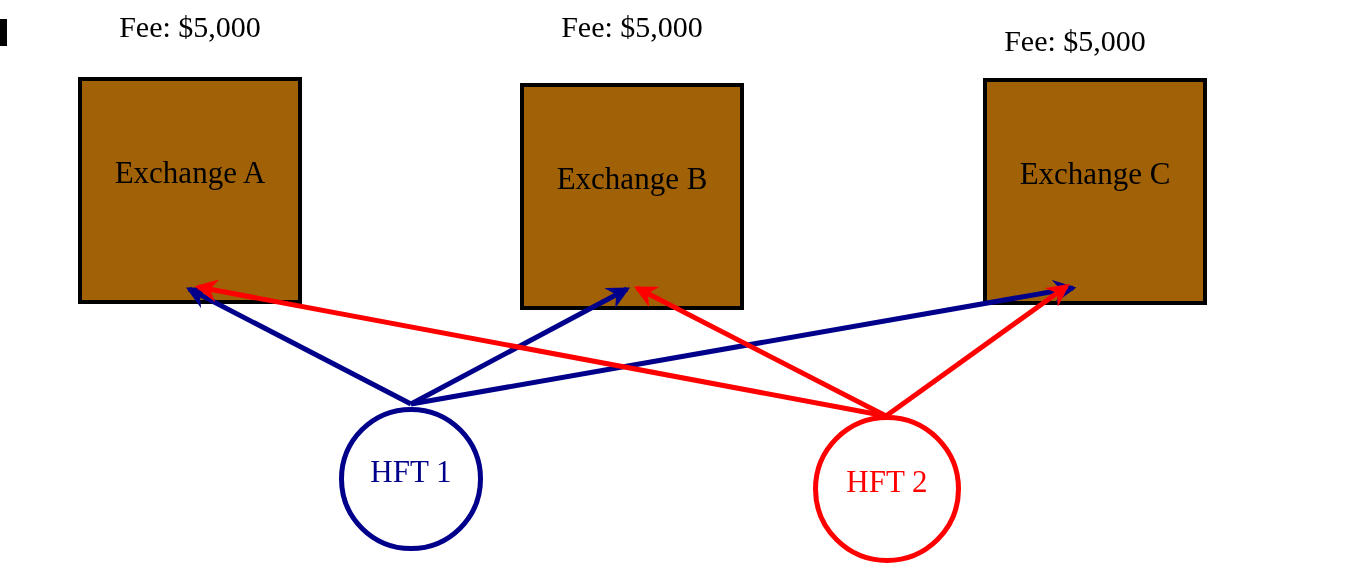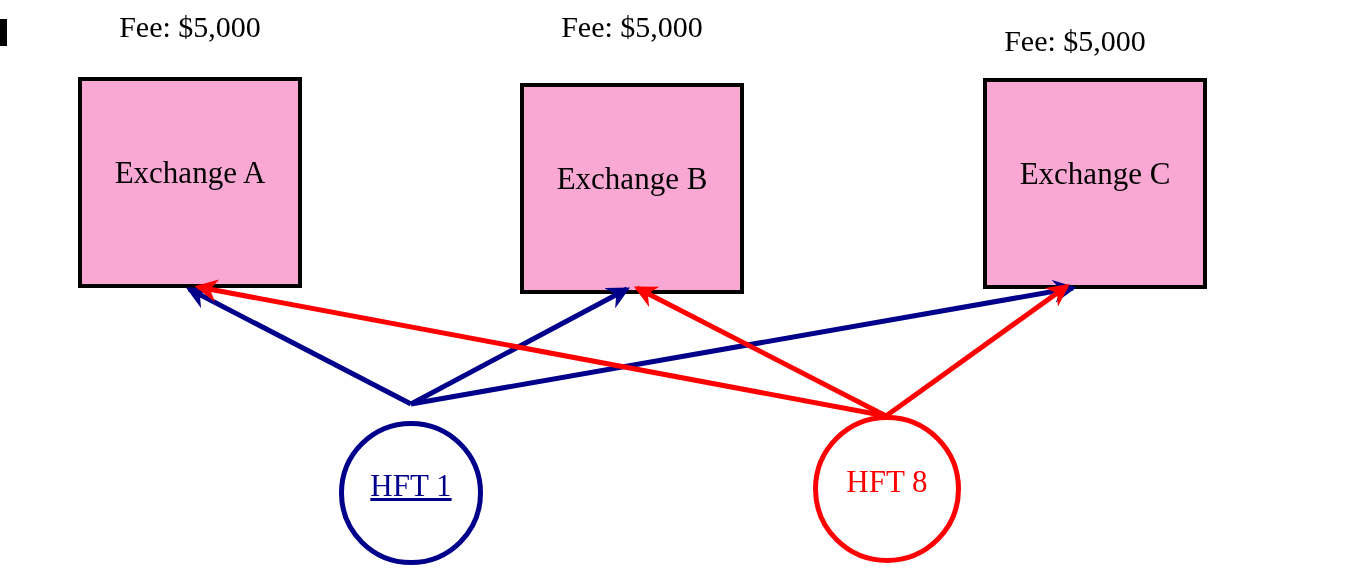--- a/index.html
+++ b/index.html
@@ -32,25 +32,25 @@
     white-space: nowrap;
   }
   .fee-a { left: 78px;  top: 10px; }
   .fee-b { left: 520px; top: 10px; }
   .fee-c { left: 963px; top: 24px; }
   .exchange-box {
     position: absolute;
     width: 216px;
     height: 203px;
     border: 4px solid #000000;
-    background: #f9a8d4;
+    background: #a16207;
     display: flex;
     align-items: center;
     justify-content: center;
-    padding-bottom: 0;
+    padding-bottom: 16px;
     box-sizing: content-box;
   }
   .exchange-box .box-label {
     font-size: 31px;
     color: #000000;
     white-space: nowrap;
     position: relative;
     top: -10px;
   }
   .box-a { left: 78px;  top: 77px; }
@@ -68,25 +68,24 @@
     position: absolute;
     border-radius: 50%;
     background: #ffffff;
     display: flex;
     align-items: center;
     justify-content: center;
     box-sizing: border-box;
   }
   .circle-hft1 {
     left: 339px;
-    top: 421px;
+    top: 407px;
     width: 144px;
     height: 144px;
     border: 5px solid #c4b5fd;
-    text-decoration: underline;
   }
   .circle-hft2 {
     left: 813px;
     top: 415px;
     width: 148px;
     height: 148px;
     border: 5px solid #ff0000;
   }
   .trader-circle .circle-label {
     font-size: 31px;
@@ -130,16 +129,16 @@
       <line x1="411" y1="404" x2="1073" y2="288" stroke="#00008b" stroke-width="5" marker-end="url(#head-hft1)"></line>
       <line x1="886" y1="416" x2="198" y2="287" stroke="#ff0000" stroke-width="5" marker-end="url(#head-hft2)"></line>
       <line x1="886" y1="416" x2="637" y2="288" stroke="#ff0000" stroke-width="5" marker-end="url(#head-hft2)"></line>
       <line x1="886" y1="416" x2="1067" y2="286" stroke="#ff0000" stroke-width="5" marker-end="url(#head-hft2)"></line>
     </svg>
 
   <div class="trader-circle circle-hft1" style="border-color: rgb(0, 0, 139); color: rgb(0, 0, 139);">
     <span class="circle-label">HFT 1</span>
   </div>
   <div class="trader-circle circle-hft2" style="border-color: rgb(255, 0, 0); color: rgb(255, 0, 0);">
-    <span class="circle-label">HFT 8</span>
+    <span class="circle-label">HFT 2</span>
   </div>
 
 </div>
 
 </body></html>

